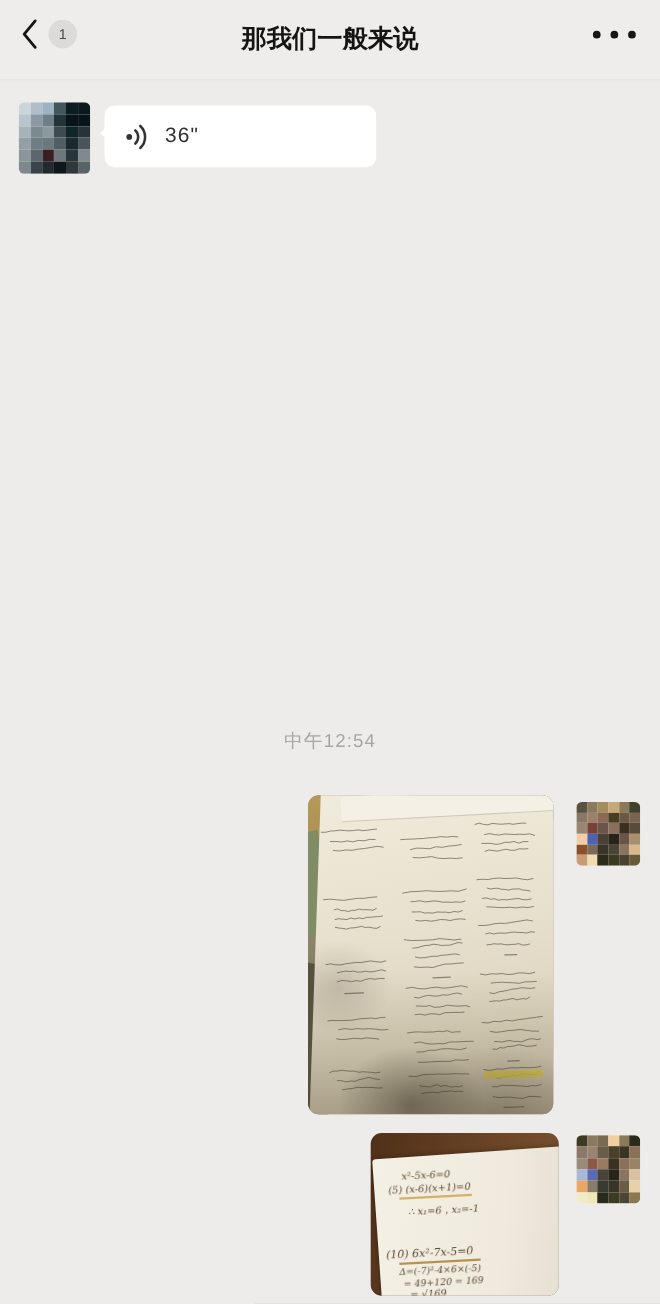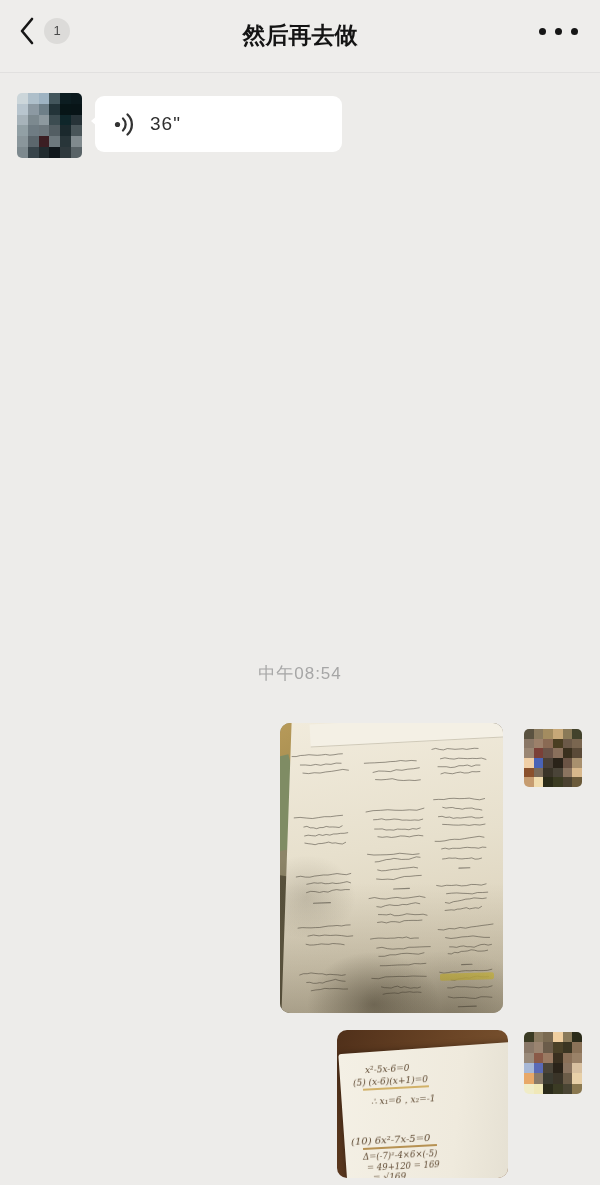--- a/index.html
+++ b/index.html
@@ -87,21 +87,21 @@
 
 <div class="screen">
 
   <header class="hdr">
     <div class="back">
       <svg width="18" height="30" viewBox="0 0 18 30">
         <polyline points="14,3 4,15 14,27" fill="none" stroke="#161616" stroke-width="2.6" stroke-linecap="round" stroke-linejoin="round"></polyline>
       </svg>
       <div class="badge">1</div>
     </div>
-    <div class="title">然后再去做</div>
+    <div class="title">那我们一般来说</div>
     <div class="more">
       <i></i>
       <i></i>
       <i></i>
     </div>
   </header>
 
   <div class="avatar av-left">
       <div style="background: rgb(204, 214, 218);"></div>
       <div style="background: rgb(174, 191, 202);"></div>
@@ -143,21 +143,21 @@
   <div class="bubble voice">
     <svg width="27" height="27" viewBox="0 0 27 27">
       <circle cx="5.5" cy="13.5" r="2.6" fill="#333"></circle>
       <path d="M11 7.5 A8.2 8.2 0 0 1 11 19.5" fill="none" stroke="#333" stroke-width="2.3" stroke-linecap="round"></path>
       <path d="M15.5 3.5 A13.6 13.6 0 0 1 15.5 23.5" fill="none" stroke="#333" stroke-width="2.3" stroke-linecap="round"></path>
     </svg>
     <span class="dur">36"</span>
   </div>
 
 
-  <div class="timestamp">中午08:54</div>
+  <div class="timestamp">中午12:54</div>
 
   <div class="photo1">
     <div class="p1-corner-tr"></div>
     <div class="p1-desk-tl"></div>
     <div class="p1-green"></div>
     <div class="p1-darkleft"></div>
     <div class="p1-paper"></div>
     <div class="p1-sheet2"></div>
     <svg id="scribbles1" class="p1-ink" width="223" height="290" viewBox="0 0 223 290">
         <path d="M16.0 30.2 q4.2 0.7 8.4 -0.8 q4.2 0.1 8.4 -0.5 q4.2 0.5 8.4 0.9 q4.2 -0.1 8.4 -0.6 q4.2 1.5 8.4 0.6 q4.2 -0.8 8.4 -0.7" class="ink"></path>

